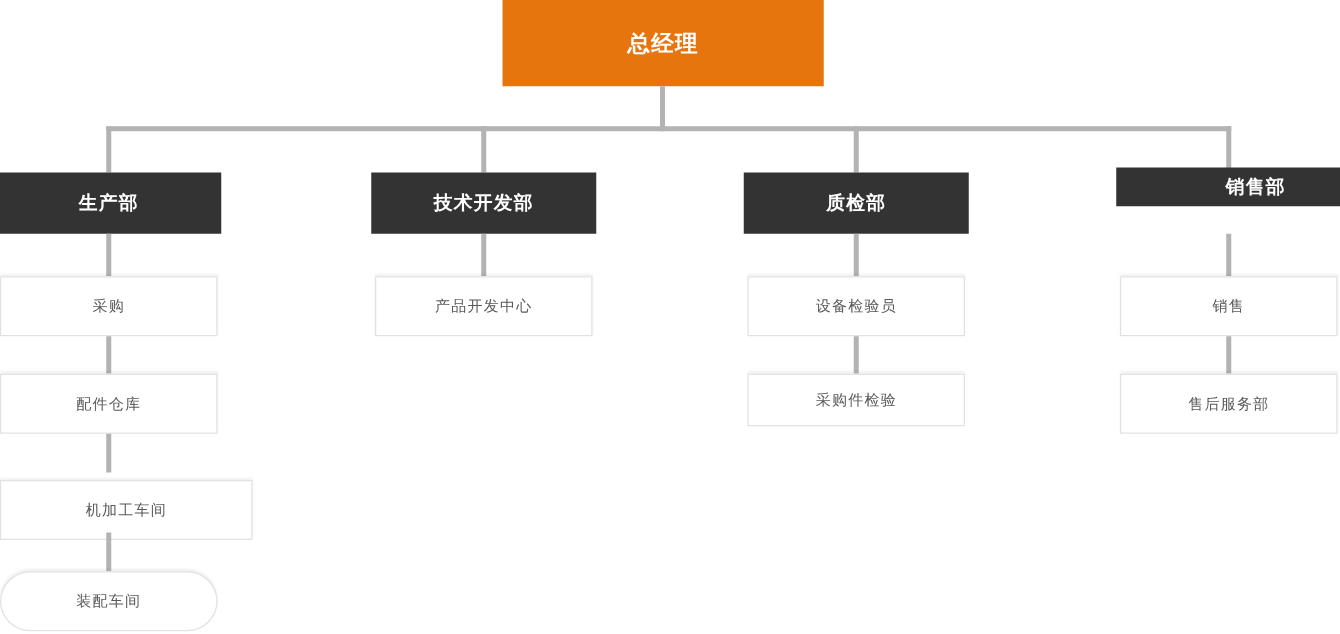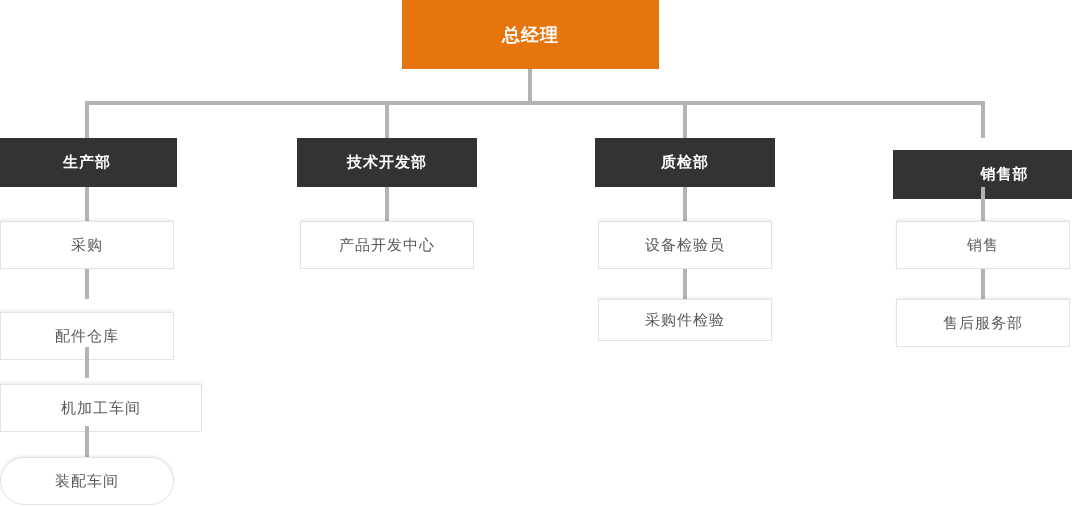--- a/index.html
+++ b/index.html
@@ -36,21 +36,21 @@
     color: #ffffff;
     font-size: 15px;
     font-weight: bold;
     letter-spacing: 1px;
   }
   .node.leaf {
     background: #ffffff;
     border: 1px solid #e2e2e2;
     box-shadow: 0 -2px 2px rgba(0,0,0,0.06);
     color: #595959;
-    font-size: 15px;
+    font-size: 12px;
     letter-spacing: 1px;
   }
   .vline, .hline {
     position: absolute;
     background: #b3b3b3;
   }
   .vline { width: 4px; }
   .hline { height: 4px; }
 </style>
 </head>
@@ -64,26 +64,26 @@
   <div class="hline" style="left:85px; top:101px; width:900px;"></div>
 
   <div class="vline" style="left:85px;  top:101px; height:37px;"></div>
   <div class="vline" style="left:385px; top:101px; height:37px;"></div>
   <div class="vline" style="left:683px; top:101px; height:37px;"></div>
   <div class="vline" style="left:981px; top:101px; height:37px;"></div>
 
   <div class="node dept" style="left:-3px;  top:138px; width:180px; height:49px;">生产部</div>
   <div class="node dept" style="left:297px; top:138px; width:180px; height:49px;">技术开发部</div>
   <div class="node dept" style="left:595px; top:138px; width:180px; height:49px;">质检部</div>
-  <div class="node dept" style="left:893px; top:150px; width:180px; height:49px;padding-left:43px;">销售部</div>
+  <div class="node dept" style="left:893px; top:134px; width:180px; height:31px;padding-left:43px;">销售部</div>
 
   <div class="vline" style="left:85px; top:187px; height:34px;"></div>
   <div class="node leaf" style="left:0px; top:221px; width:174px; height:48px;">采购</div>
   <div class="vline" style="left:85px; top:269px; height:30px;"></div>
-  <div class="node leaf" style="left:0px; top:299px; width:174px; height:48px;margin-top:13px;">配件仓库</div>
+  <div class="node leaf" style="left:0px; top:299px; width:174px; height:48px;">配件仓库</div>
   <div class="vline" style="left:85px; top:347px; height:31px;"></div>
   <div class="node leaf" style="left:0px; top:384px; width:202px; height:48px;">机加工车间</div>
   <div class="vline" style="left:85px; top:426px; height:31px;"></div>
   <div class="node leaf" style="left:0px; top:457px; width:174px; height:48px;border-radius:24px;">装配车间</div>
 
   <div class="vline" style="left:385px; top:187px; height:34px;"></div>
   <div class="node leaf" style="left:300px; top:221px; width:174px; height:48px;">产品开发中心</div>
 
   <div class="vline" style="left:683px; top:187px; height:34px;"></div>
   <div class="node leaf" style="left:598px; top:221px; width:174px; height:48px;">设备检验员</div>

